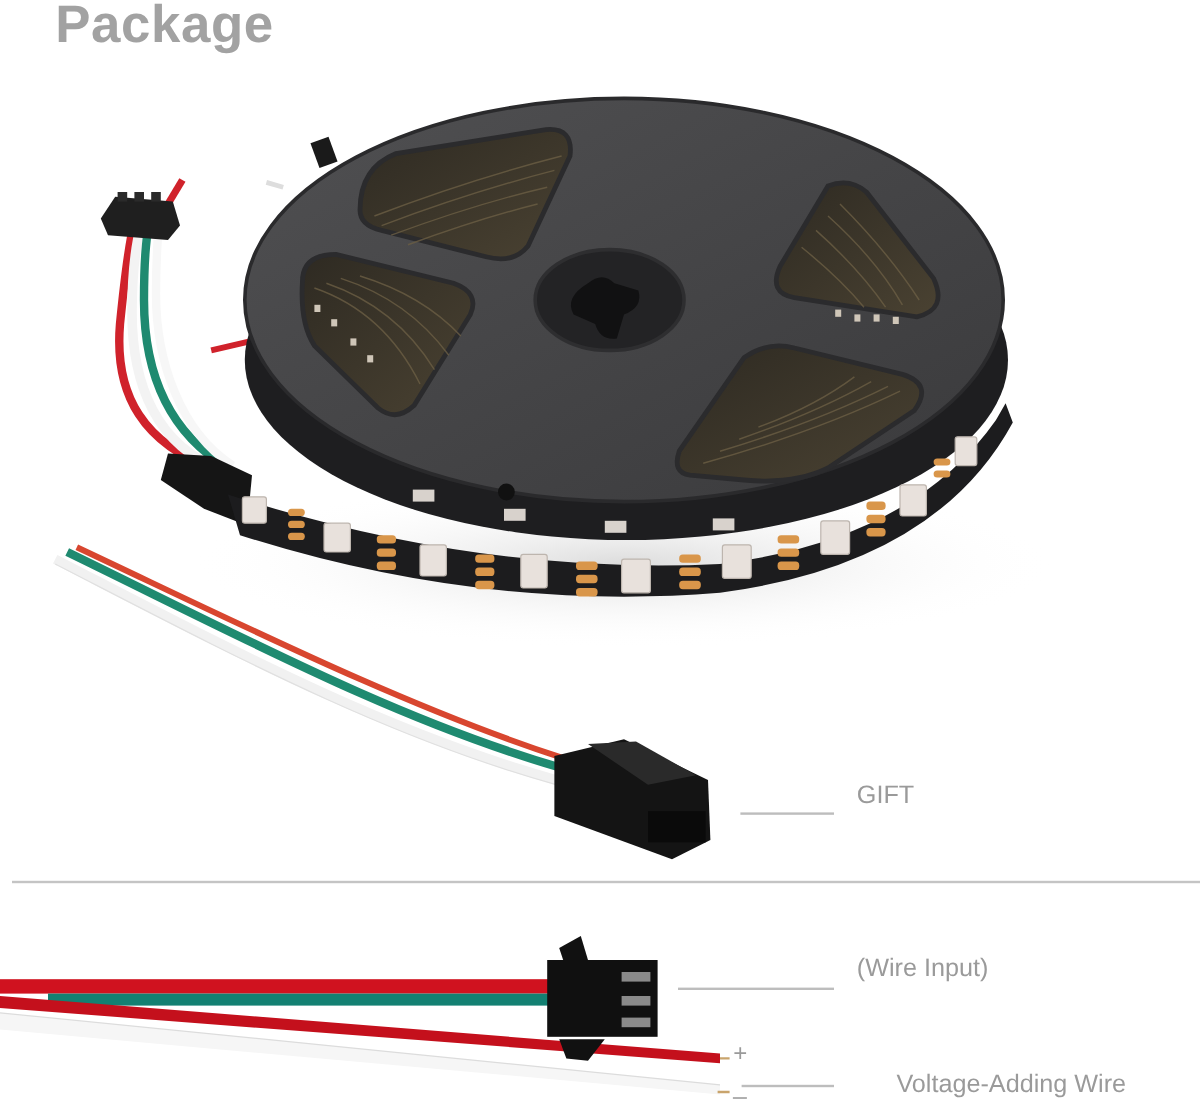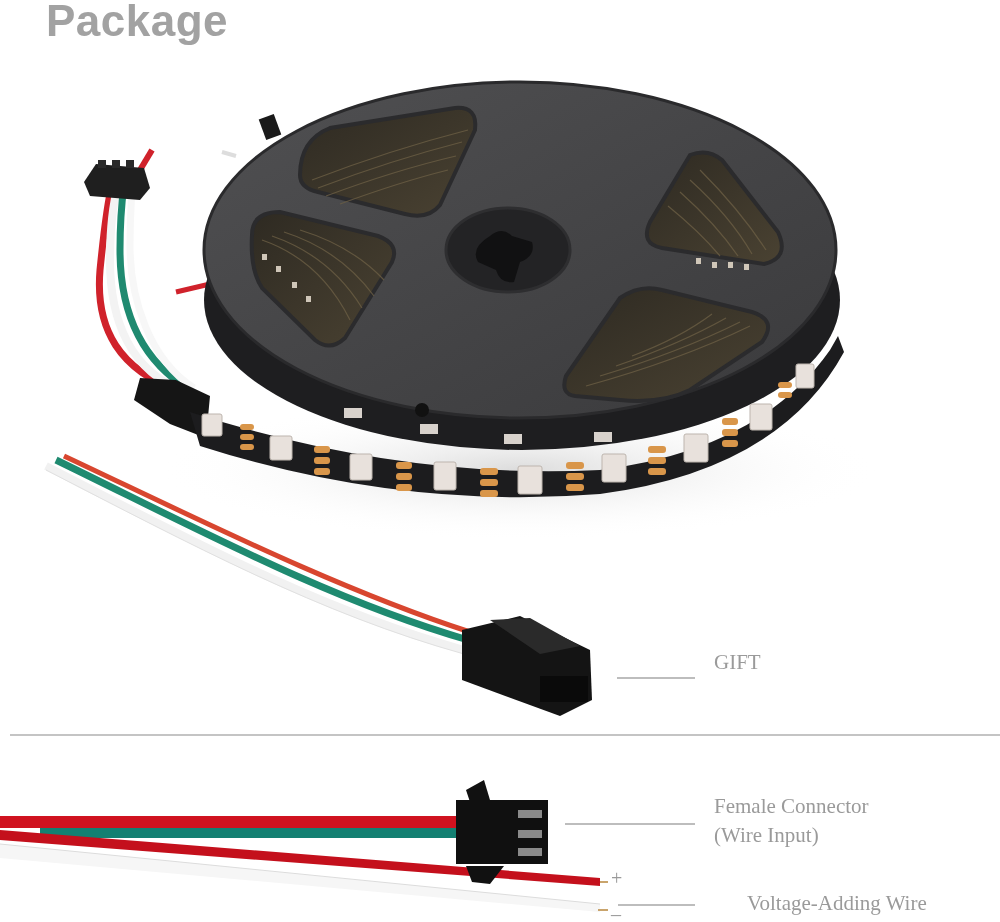--- a/index.html
+++ b/index.html
@@ -1,18 +1,18 @@
 <!DOCTYPE html>
 <html><head>
 <meta charset="utf-8">
 <style>
   html, body { margin:0; padding:0; background:#ffffff; }
   body { width:1000px; height:922px; position:relative; overflow:hidden; font-family:"Liberation Sans", sans-serif; }
   .title { position:absolute; left:46px; top:-4px; font-size:44px; font-weight:bold; color:#a2a2a2; letter-spacing:0.5px; }
-  .label { position:absolute; color:#9a9a9a; font-size:21px; line-height:29px;font-family:Liberation Serif, serif; }
+  .label { position:absolute; color:#9a9a9a; font-size:21px; line-height:29px; }
   .leader { position:absolute; height:2px; background:#bdbdbd; }
   .divider { position:absolute; left:10px; right:0; top:734px; height:2px; background:#c4c4c4; }
   svg { position:absolute; left:0; top:0; }
 </style>
 </head>
 <body>
 
 <div class="title">Package</div>
 
 <svg width="1000" height="922" viewBox="0 0 1000 922">
@@ -189,20 +189,19 @@
 
 <div class="leader" style="left:617px; top:677px; width:78px;"></div>
 <div class="label" style="left:714px; top:648px;">
   <div>GIFT</div>
 </div>
 
 <div class="divider"></div>
 
 <div class="leader" style="left:565px; top:823px; width:130px;"></div>
 <div class="label" style="left:714px; top:792px;">
-  <div>Female Connector</div>
   <div>(Wire Input)</div>
 </div>
 
 <div class="label" style="left:611px; top:864px; font-size:20px;">+</div>
 <div class="label" style="left:611px; top:892px; font-size:20px;">_</div>
 <div class="leader" style="left:618px; top:904px; width:77px;"></div>
 <div class="label" style="left:747px; top:889px;">Voltage-Adding Wire</div>
 
 </body></html>

